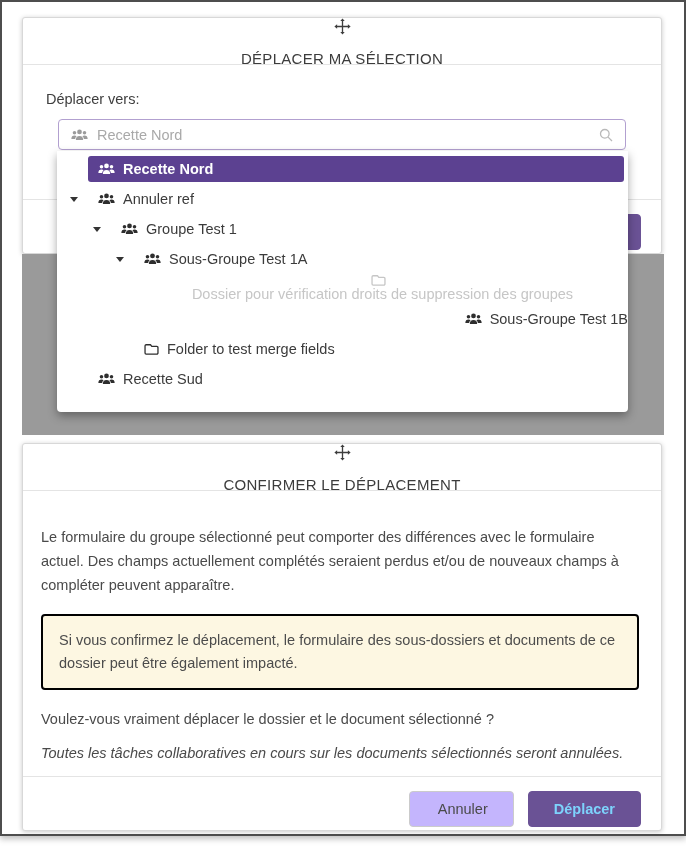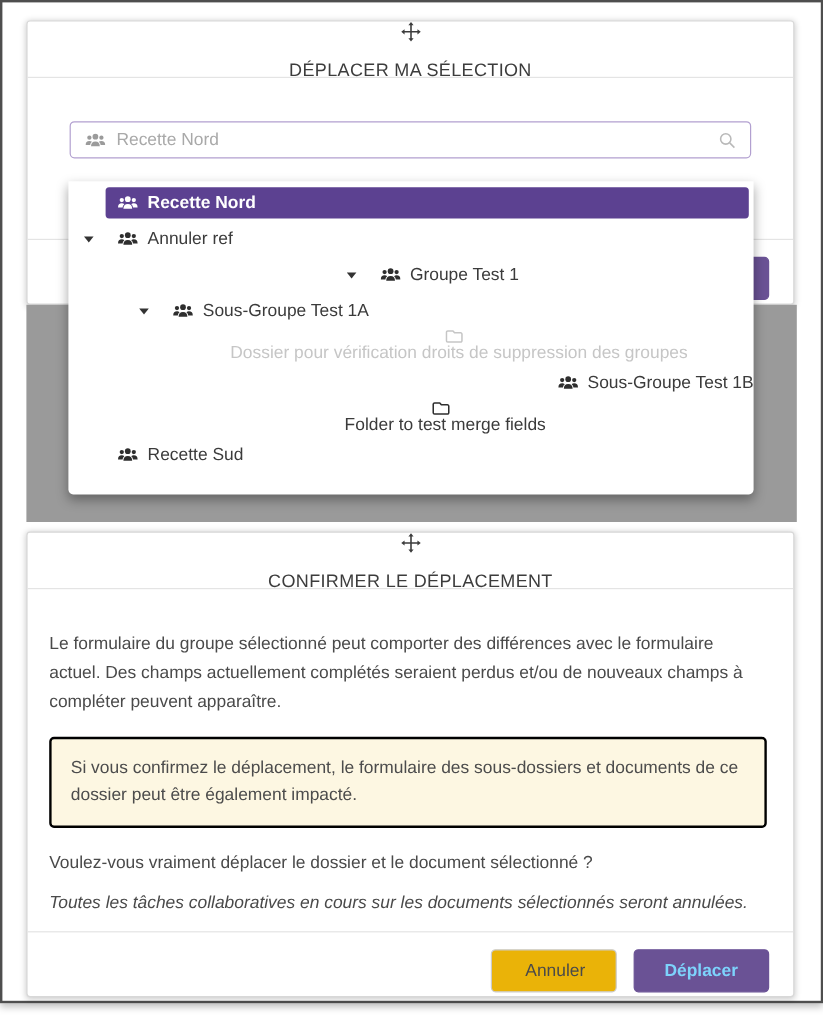--- a/index.html
+++ b/index.html
@@ -40,21 +40,21 @@
   }
   .search-box .ph{font-size:14.5px;color:#a9a9a9;flex:1;}
   .users-gray{color:#9b9b9b;display:flex;}
   .dlg-footer{
     position:absolute;left:0;right:0;bottom:0;border-top:1px solid #e4e4e4;
     display:flex;justify-content:flex-end;gap:14px;padding:14px 20px 0;height:54px;box-sizing:border-box;
   }
   .btn{height:36px;border-radius:4px;font-size:14.5px;display:flex;align-items:center;
     padding:0 25px;box-sizing:border-box;cursor:default;}
   .btn-primary{background:#6a5295;color:#7dd3fc;font-weight:600;border:1px solid #6a5295;}
-  .btn-secondary{background:#eab308;color:#4a4a4a;border:1px solid #cbcbcb;padding-left:28px;}
+  .btn-secondary{background:#c4b5fd;color:#4a4a4a;border:1px solid #cbcbcb;padding-left:28px;}
 
   
   .tree-row{display:flex;align-items:center;height:30px;font-size:14.5px;color:#3b3b3b;}
   .tree-row .caret-slot{width:30px;display:flex;align-items:center;flex:0 0 auto;}
   .caret{width:0;height:0;border-left:4.5px solid transparent;border-right:4.5px solid transparent;
     border-top:5.5px solid #333;margin-left:2px;}
   .tree-row .ic{display:flex;margin-right:8px;flex:0 0 auto;color:#2e2e2e;}
   .tree-row.selected{
     height:26px;margin:0 4px 2px 31px;padding-left:10px;border-radius:3px;
     background:#5c4191;color:#fff;font-weight:600;
@@ -85,20 +85,21 @@
           <path d="M9 2.6 V15.4 M2.6 9 H15.4" stroke="#3d3d3d" stroke-width="1.4" fill="none"></path>
           <path d="M9 0.4 L6.7 3.3 H11.3 Z" fill="#3d3d3d"></path>
           <path d="M9 17.6 L6.7 14.7 H11.3 Z" fill="#3d3d3d"></path>
           <path d="M0.4 9 L3.3 6.7 V11.3 Z" fill="#3d3d3d"></path>
           <path d="M17.6 9 L14.7 6.7 V11.3 Z" fill="#3d3d3d"></path>
         </svg>
       </span>
       <span class="dlg-title">DÉPLACER MA SÉLECTION</span>
     </div>
     <div class="d1-body">
+      <div class="field-label">Déplacer vers:</div>
       <div class="search-box">
         <span class="users-gray">
             <svg width="17" height="12" viewBox="0 0 20 14" fill="currentColor">
               <circle cx="4.1" cy="4.3" r="2.1"></circle>
               <circle cx="15.9" cy="4.3" r="2.1"></circle>
               <circle cx="10" cy="3.4" r="2.8"></circle>
               <path d="M0.4 11.6 q0-4.1 3.8-4.1 q1.5 0 2.4 0.9 q-1.7 1.3-1.7 3.2 z"></path>
               <path d="M19.6 11.6 q0-4.1-3.8-4.1 q-1.5 0-2.4 0.9 q1.7 1.3 1.7 3.2 z"></path>
               <path d="M5.7 12.8 q0-4.7 4.3-4.7 q4.3 0 4.3 4.7 z"></path>
             </svg>
@@ -142,21 +143,21 @@
             <circle cx="4.1" cy="4.3" r="2.1"></circle>
             <circle cx="15.9" cy="4.3" r="2.1"></circle>
             <circle cx="10" cy="3.4" r="2.8"></circle>
             <path d="M0.4 11.6 q0-4.1 3.8-4.1 q1.5 0 2.4 0.9 q-1.7 1.3-1.7 3.2 z"></path>
             <path d="M19.6 11.6 q0-4.1-3.8-4.1 q-1.5 0-2.4 0.9 q1.7 1.3 1.7 3.2 z"></path>
             <path d="M5.7 12.8 q0-4.7 4.3-4.7 q4.3 0 4.3 4.7 z"></path>
           </svg>
         </span>
         <span>Annuler ref</span>
       </div>
-      <div class="tree-row" style="margin-left: 34px; justify-content: center;">
+      <div class="tree-row" style="margin-left: 34px;">
         <span class="caret-slot">
           <span class="caret"></span>
         </span>
         <span class="ic">
           <svg width="17" height="12" viewBox="0 0 20 14" fill="currentColor">
             <circle cx="4.1" cy="4.3" r="2.1"></circle>
             <circle cx="15.9" cy="4.3" r="2.1"></circle>
             <circle cx="10" cy="3.4" r="2.8"></circle>
             <path d="M0.4 11.6 q0-4.1 3.8-4.1 q1.5 0 2.4 0.9 q-1.7 1.3-1.7 3.2 z"></path>
             <path d="M19.6 11.6 q0-4.1-3.8-4.1 q-1.5 0-2.4 0.9 q1.7 1.3 1.7 3.2 z"></path>
@@ -197,21 +198,21 @@
             <circle cx="4.1" cy="4.3" r="2.1"></circle>
             <circle cx="15.9" cy="4.3" r="2.1"></circle>
             <circle cx="10" cy="3.4" r="2.8"></circle>
             <path d="M0.4 11.6 q0-4.1 3.8-4.1 q1.5 0 2.4 0.9 q-1.7 1.3-1.7 3.2 z"></path>
             <path d="M19.6 11.6 q0-4.1-3.8-4.1 q-1.5 0-2.4 0.9 q1.7 1.3 1.7 3.2 z"></path>
             <path d="M5.7 12.8 q0-4.7 4.3-4.7 q4.3 0 4.3 4.7 z"></path>
           </svg>
         </span>
         <span>Sous-Groupe Test 1B</span>
       </div>
-      <div class="tree-row" style="margin-left: 57px; flex-direction: column;">
+      <div class="tree-row" style="margin-left: 57px;">
         <span class="caret-slot"></span>
         <span class="ic">
           <svg width="15" height="12" viewBox="0 0 16 13" fill="none" stroke="currentColor" stroke-width="1.4" stroke-linejoin="round">
             <path d="M1 3 V10.8 a1.2 1.2 0 0 0 1.2 1.2 H13.8 a1.2 1.2 0 0 0 1.2-1.2 V4.8 a1.2 1.2 0 0 0-1.2-1.2 H8.3 L6.9 1.9 H2.2 A1.2 1.2 0 0 0 1 3 Z"></path>
           </svg>
         </span>
         <span>Folder to test merge fields</span>
       </div>
       <div class="tree-row" style="margin-left: 11px;">
         <span class="caret-slot"></span>

